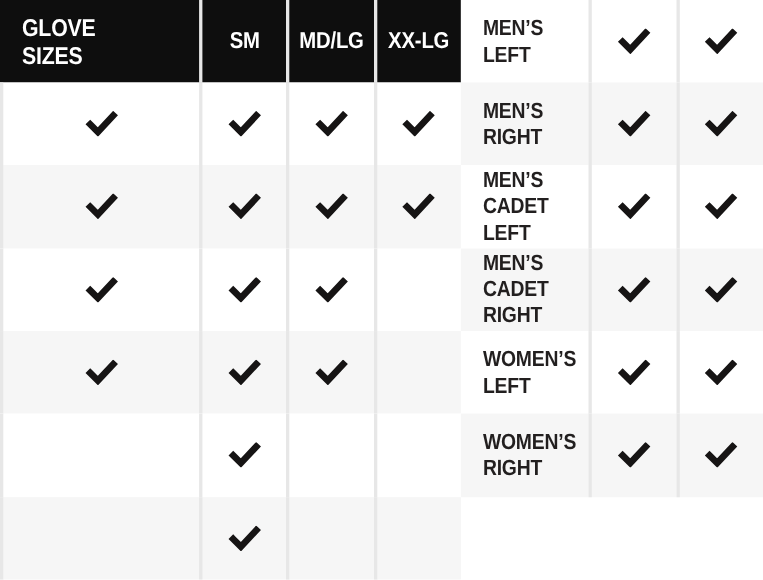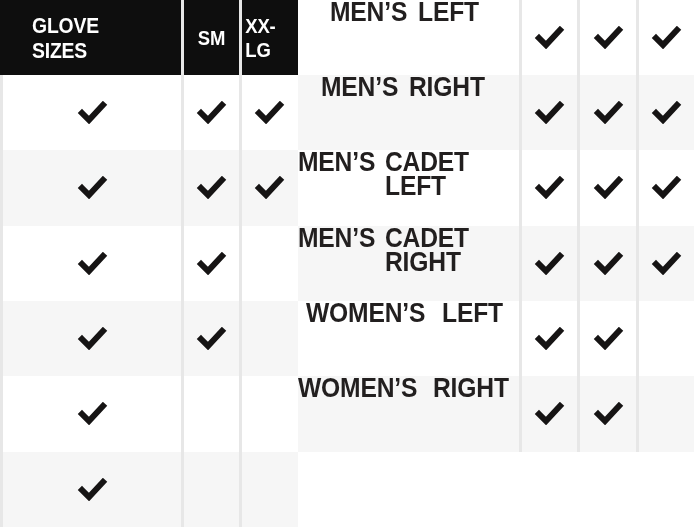--- a/index.html
+++ b/index.html
@@ -18,39 +18,40 @@
     font-weight: 700;
   }
   .hdr {
     background: var(--header_bg, #0e0e0e);
     color: var(--header_text, #ffffff);
   }
   .corner {
     display: flex;
     flex-direction: column;
     justify-content: center;
-    padding-left: 32px;
+    padding-left: 20px;
     font-size: 22px;
     line-height: 25px;
     letter-spacing: -0.2px;
   }
   .hdr-size {
     display: flex;
     align-items: center;
     justify-content: center;
     border-left: 3px solid var(--separator, #e7e7e7);
     font-size: 21px;
     letter-spacing: -0.2px;
   }
   .label-cell {
     display: flex;
-    flex-direction: row;
-    justify-content: center;
+    flex-direction: column;
+    justify-content: center;
+    padding-left: 20px;
     color: var(--label_color, #221f1f);
-    font-size: 28px;
+    font-size: 20px;
     line-height: 24px;
     letter-spacing: -0.2px;
     background: var(--row_bg, #ffffff);
   }
   .check-cell {
     display: flex;
     align-items: center;
     justify-content: center;
     border-left: 3px solid var(--separator, #e7e7e7);
     color: var(--check_color, #161414);
@@ -77,20 +78,23 @@
 <div class="size-table" id="grid">
   <div class="hdr corner">
     <div class="cond">GLOVE</div>
     <div class="cond">SIZES</div>
   </div>
 
 <div class="hdr hdr-size">
       <span class="cond-c">SM</span>
     </div>
     <div class="hdr hdr-size">
+      <span class="cond-c">MD/LG</span>
+    </div>
+    <div class="hdr hdr-size">
       <span class="cond-c">XX-LG</span>
     </div>
     <div class="label-cell">
       <div class="cond">MEN’S</div>
       <div class="cond">LEFT</div>
     </div>
     <div class="check-cell">
       <svg class="check-icon" width="31" height="23" viewBox="0 0 31 23" aria-hidden="true">
         <polyline points="5,12 12,19 26,4" fill="none" stroke="currentColor" stroke-width="6" stroke-linecap="square" stroke-linejoin="miter"></polyline>
       </svg>

